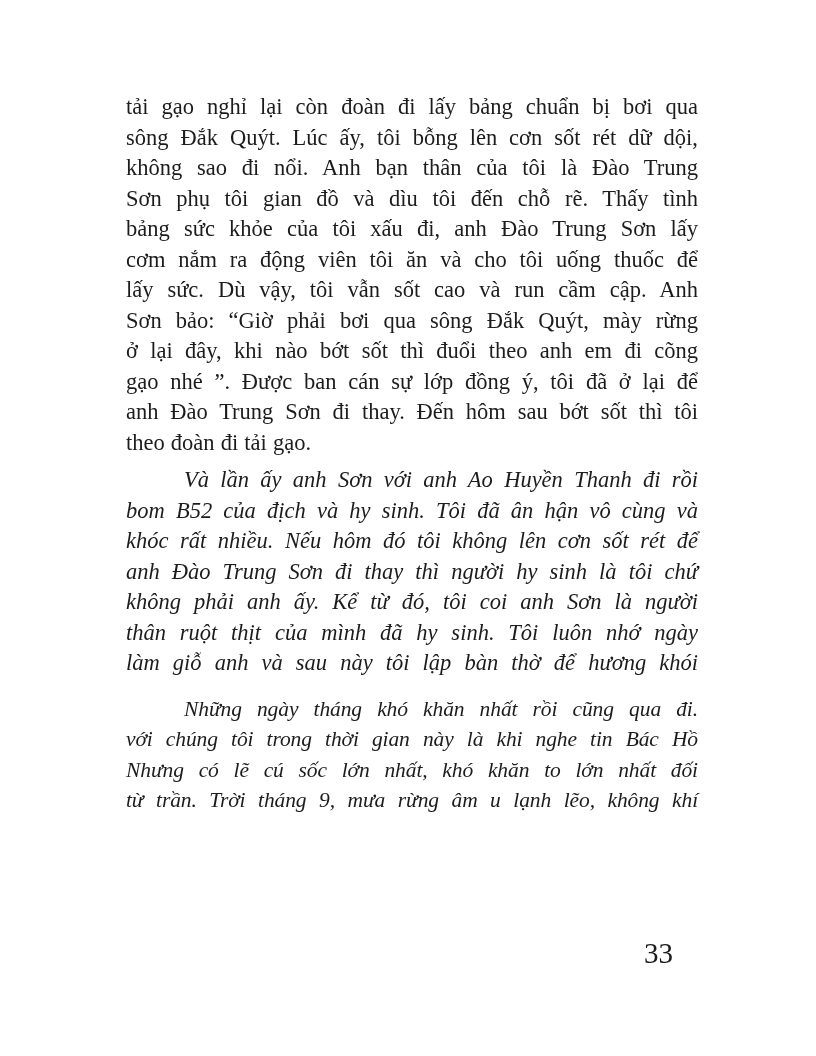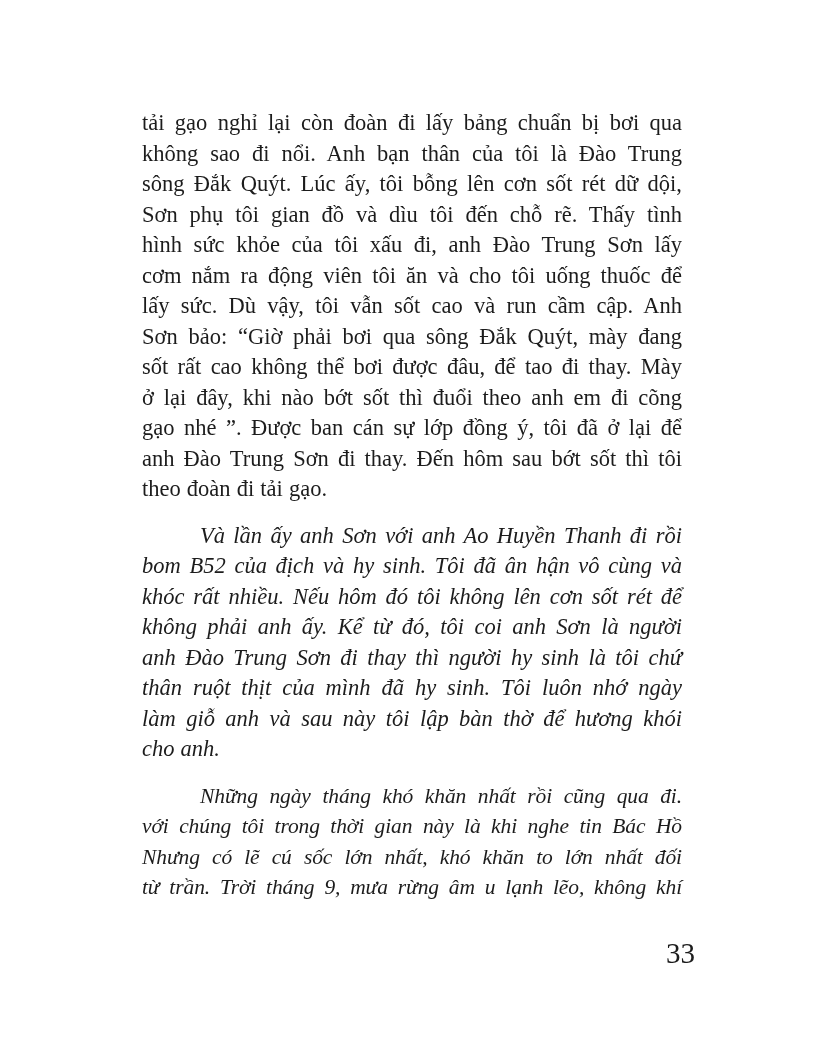--- a/index.html
+++ b/index.html
@@ -21,21 +21,21 @@
     background: #ffffff;
   }
   .text-block {
     position: absolute;
     left: 126px;
     top: 92px;
     width: 572px;
     font-size: 22.5px;
     line-height: 30.5px;
   }
-  .para { margin: 16px; padding: 0; }
+  .para { margin: 0; padding: 0; }
   .para-2 { margin-top: 7px; font-style: italic; }
   .para-3 { margin-top: 15px; }
   .line {
     display: block;
     text-align: justify;
     text-align-last: justify;
     word-spacing: 0.5px;
   }
   .line.first {
     padding-left: 58px;
@@ -44,58 +44,56 @@
     text-align-last: left;
   }
   .emphasis .line {
     font-weight: normal;
     font-style: italic;
     font-size: 21.5px;
     letter-spacing: -0.1px;
   }
   .page-number {
     position: absolute;
-    left: 666px;
+    left: 644px;
     top: 936px;
     font-size: 29px;
     line-height: 34px;
     color: #1c1c1c;
   }
 </style>
 </head>
 <body>
 
 <div class="page">
   <div class="text-block">
 
     <div class="para para-1">
       <span class="line">tải gạo nghỉ lại còn đoàn đi lấy bảng chuẩn bị bơi qua</span>
+      <span class="line">sông Đắk Quýt. Lúc ấy, tôi bỗng lên cơn sốt rét dữ dội,</span>
       <span class="line">không sao đi nổi. Anh bạn thân của tôi là Đào Trung</span>
-      <span class="line">sông Đắk Quýt. Lúc ấy, tôi bỗng lên cơn sốt rét dữ dội,</span>
       <span class="line">Sơn phụ tôi gian đồ và dìu tôi đến chỗ rẽ. Thấy tình</span>
-      <span class="line">hình sức khỏe của tôi xấu đi, anh Đào Trung Sơn lấy</span>
+      <span class="line">bảng sức khỏe của tôi xấu đi, anh Đào Trung Sơn lấy</span>
       <span class="line">cơm nắm ra động viên tôi ăn và cho tôi uống thuốc để</span>
       <span class="line">lấy sức. Dù vậy, tôi vẫn sốt cao và run cầm cập. Anh</span>
-      <span class="line">Sơn bảo: “Giờ phải bơi qua sông Đắk Quýt, mày đang</span>
-      <span class="line">sốt rất cao không thể bơi được đâu, để tao đi thay. Mày</span>
+      <span class="line">Sơn bảo: “Giờ phải bơi qua sông Đắk Quýt, mày rừng</span>
       <span class="line">ở lại đây, khi nào bớt sốt thì đuổi theo anh em đi cõng</span>
       <span class="line">gạo nhé ”. Được ban cán sự lớp đồng ý, tôi đã ở lại để</span>
       <span class="line">anh Đào Trung Sơn đi thay. Đến hôm sau bớt sốt thì tôi</span>
       <span class="line last">theo đoàn đi tải gạo.</span>
     </div>
 
     <div class="para para-2">
       <span class="line first">Và lần ấy anh Sơn với anh Ao Huyền Thanh đi rồi</span>
       <span class="line">bom B52 của địch và hy sinh. Tôi đã ân hận vô cùng và</span>
       <span class="line">khóc rất nhiều. Nếu hôm đó tôi không lên cơn sốt rét để</span>
+      <span class="line">anh Đào Trung Sơn đi thay thì người hy sinh là tôi chứ</span>
       <span class="line">không phải anh ấy. Kể từ đó, tôi coi anh Sơn là người</span>
-      <span class="line">anh Đào Trung Sơn đi thay thì người hy sinh là tôi chứ</span>
       <span class="line">thân ruột thịt của mình đã hy sinh. Tôi luôn nhớ ngày</span>
       <span class="line">làm giỗ anh và sau này tôi lập bàn thờ để hương khói</span>
-      <span class="line last">cho anh.</span>
     </div>
 
     <div class="para para-3 emphasis">
       <span class="line first">Những ngày tháng khó khăn nhất rồi cũng qua đi.</span>
       <span class="line">với chúng tôi trong thời gian này là khi nghe tin Bác Hồ</span>
       <span class="line">Nhưng có lẽ cú sốc lớn nhất, khó khăn to lớn nhất đối</span>
       <span class="line">từ trần. Trời tháng 9, mưa rừng âm u lạnh lẽo, không khí</span>
     </div>
 
   </div>

